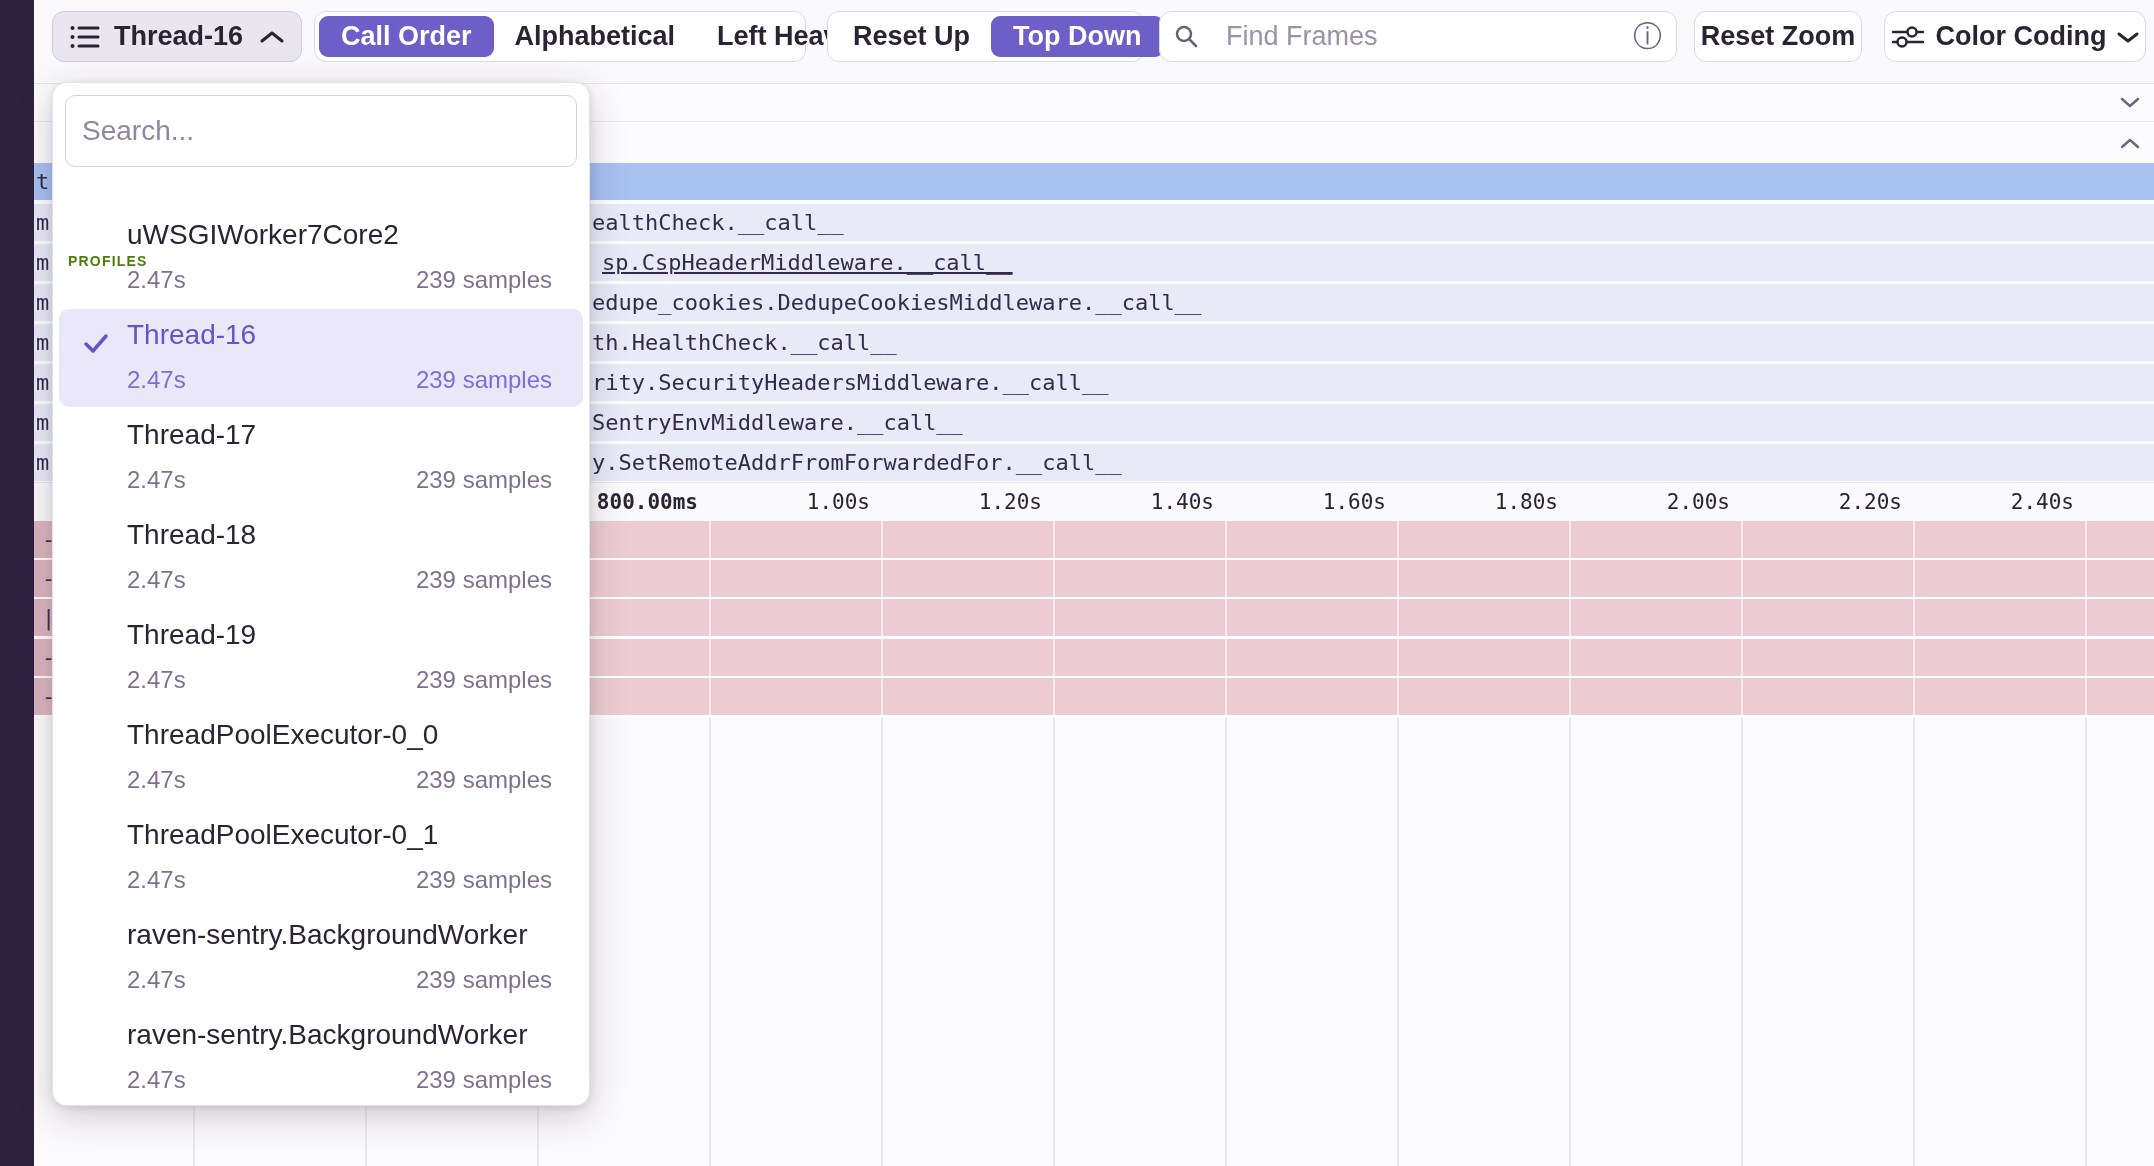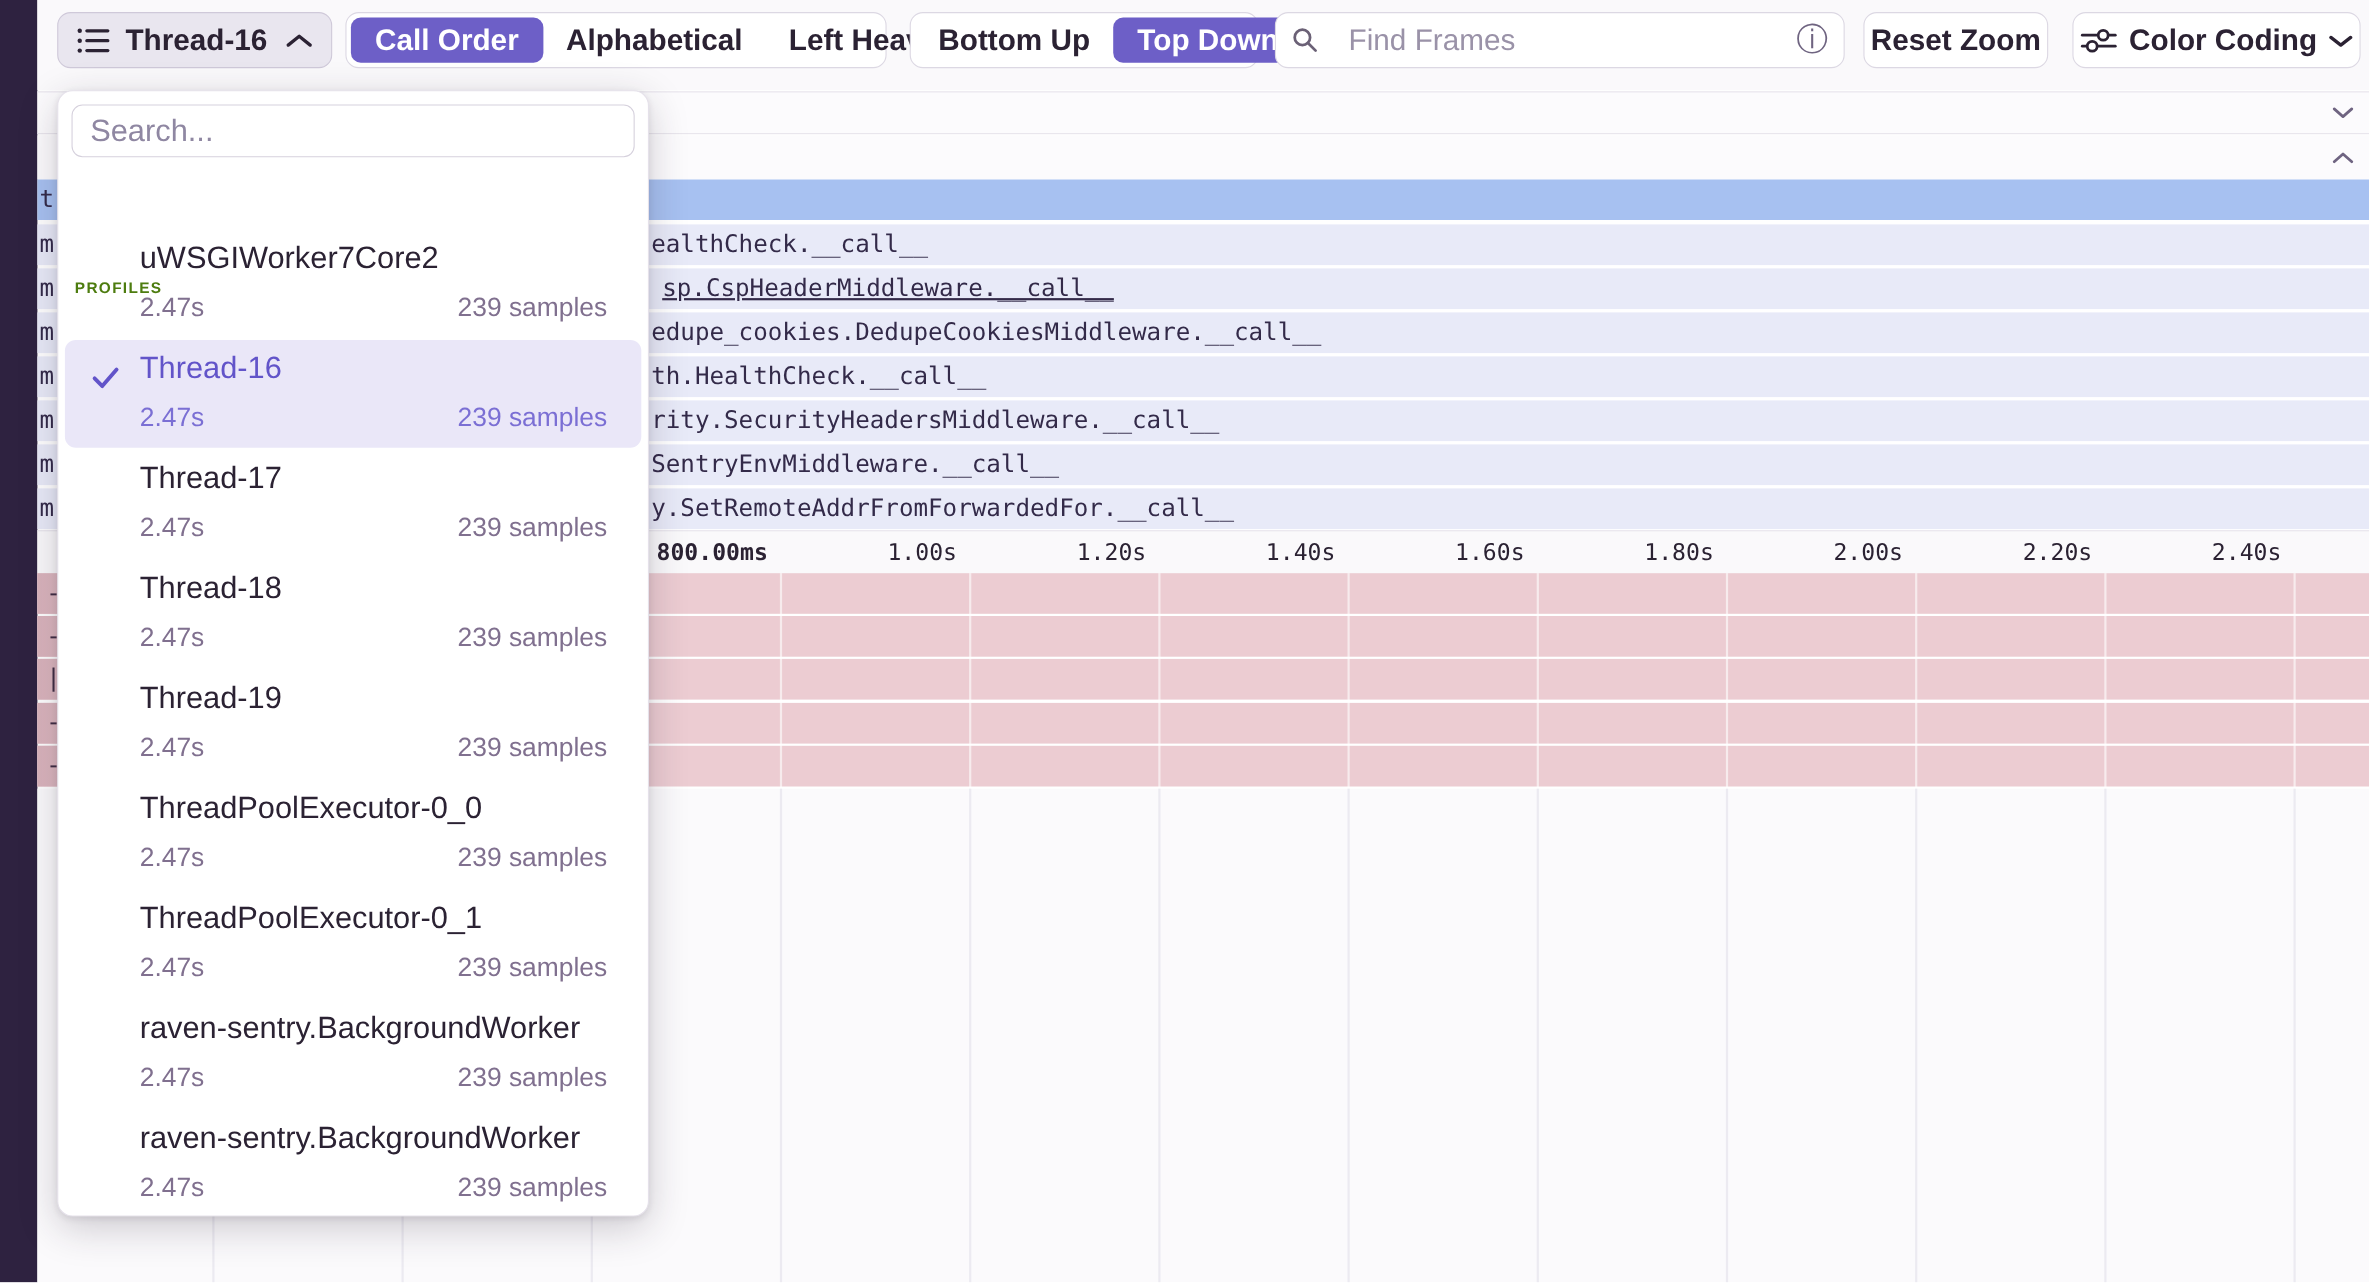--- a/index.html
+++ b/index.html
@@ -56,21 +56,21 @@
   .pink-row .grad{position:absolute;left:0;top:0;width:70px;height:100%;
                   background:linear-gradient(90deg,#d9b2bb,#ecccd2);}
   .pink-row .mark{position:absolute;left:8px;top:0;font-size:22px;line-height:37px;color:#3f2d44;}
   .grid-gray{position:absolute;top:717px;height:449px;width:2px;background:#eceaf1;}
   .grid-white{position:absolute;top:521px;height:196px;width:2px;background:rgba(255,255,255,0.6);}
 
   
   .dropdown{position:absolute;left:52px;top:82px;width:536px;height:1022px;background:#fff;
             border:1px solid #e5e1ea;border-radius:14px;z-index:40;overflow:hidden;
             box-shadow:0 10px 36px rgba(43,34,51,0.22),0 2px 6px rgba(43,34,51,0.10);}
-  .search-box{position:absolute;left:12px;top:12px;width:512px;height:48px;box-sizing:border-box;
+  .search-box{position:absolute;left:12px;top:12px;width:512px;height:72px;box-sizing:border-box;
               border:1.5px solid #d6d1dd;border-radius:10px;display:flex;align-items:center;background:#fff;}
   .search-box input{border:none;outline:none;background:transparent;width:100%;padding:0 16px;
                     font-family:"Liberation Sans",sans-serif;font-size:28px;color:#2b2233;}
   .search-box input::placeholder{color:#8f87a2;opacity:1;}
   .profiles-label{position:absolute;left:15px;top:170px;font-size:14px;font-weight:bold;
                   letter-spacing:1.2px;color:#4d7c0f;}
   .pitem{position:absolute;left:6px;width:524px;height:98px;border-radius:10px;cursor:default;}
   .pitem .check{position:absolute;left:24px;top:24px;display:none;}
   .pitem .nm{position:absolute;left:68px;top:10px;font-size:28px;color:#2b2233;white-space:nowrap;}
   .pitem .meta{position:absolute;left:68px;right:31px;top:57px;display:flex;justify-content:space-between;
@@ -222,21 +222,21 @@
     </div>
 
     <div class="tb btn-white seg seg1">
       <span class="pill">Call Order</span>
       <span class="opt">Alphabetical</span>
       <span class="divider"></span>
       <span class="opt">Left Heavy</span>
     </div>
 
     <div class="tb btn-white seg seg2">
-      <span class="opt">Bottom Up</span>
+      <span class="opt">Reset Up</span>
       <span class="pill">Top Down</span>
     </div>
 
     <div class="tb btn-white find">
       <span>
         <svg width="26" height="26" viewBox="0 0 26 26">
             <circle cx="10" cy="10" r="7" fill="none" stroke="#6b6176" stroke-width="2.5"></circle>
             <line x1="15.5" y1="15.5" x2="22" y2="22" stroke="#6b6176" stroke-width="2.5" stroke-linecap="round"></line>
           </svg>
       </span>

